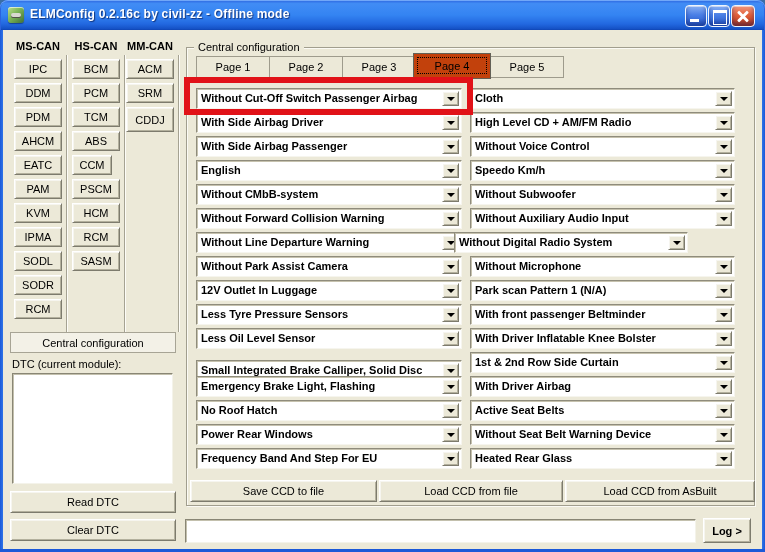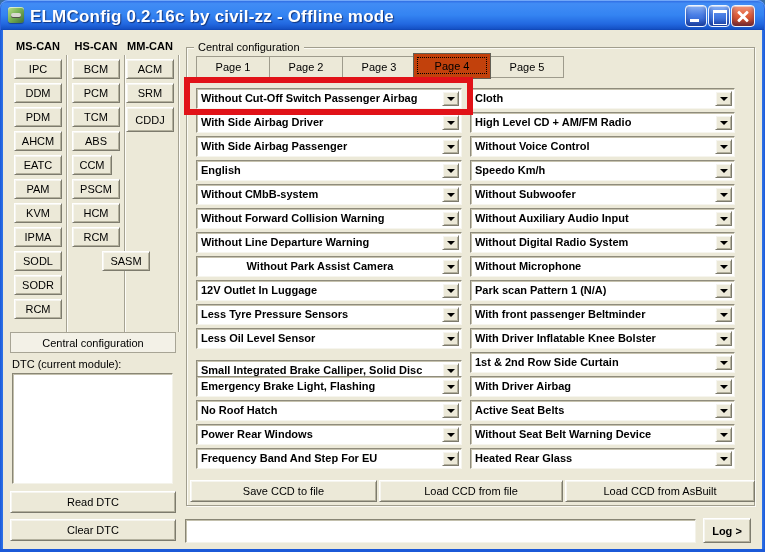--- a/index.html
+++ b/index.html
@@ -17,21 +17,21 @@
     background:linear-gradient(90deg,#1b59d8,#2f74e8); }
   .frame-l { left:0; } .frame-r { right:0; background:linear-gradient(90deg,#2f74e8,#1b59d8); }
   .frame-b { position:absolute; left:0; bottom:0; width:765px; height:3px; background:#1b59d8; }
   .client { position:absolute; left:3px; top:30px; width:759px; height:519px; background:#ece9d8; }
 
   .app-icon { position:absolute; left:8px; top:7px; width:16px; height:16px; border-radius:3px;
     background:linear-gradient(135deg,#bfe08e 0%,#7bb457 45%,#3f6f38 100%);
     box-shadow:inset 0 1px 0 rgba(255,255,255,.6), 0 1px 1px rgba(0,0,40,.4); }
   .app-icon::after { content:""; position:absolute; left:3px; top:6px; width:10px; height:4px;
     background:#d8d8d0; border-radius:2px; box-shadow:0 1px 0 #51514a; }
-  .title-text { position:absolute; left:30px; top:7px; color:#fff; font-weight:bold; font-size:17px;
+  .title-text { position:absolute; left:30px; top:7px; color:#fff; font-weight:bold; font-size:12px;
     text-shadow:1px 1px 1px #12357e; letter-spacing:.2px; white-space:nowrap; }
 
   .tb-btn { position:absolute; top:5px; width:22px; height:22px; border-radius:4px;
     border:1px solid #eef4fd; box-shadow:inset 0 -4px 5px rgba(5,20,90,.45), inset 0 1px 0 rgba(255,255,255,.55); }
   .tb-min, .tb-max { background:linear-gradient(180deg,#89b0f3 0%,#4a7fe6 45%,#2c60d2 100%); }
   .tb-min { left:685px; } .tb-max { left:708px; }
   .tb-close { left:731px; width:24px; background:linear-gradient(180deg,#f0977c 0%,#e2613c 45%,#c33a16 100%); }
   .tb-min::after { content:""; position:absolute; left:4px; bottom:4px; width:9px; height:3px; background:#fff; }
   .tb-max::after { content:""; position:absolute; left:4px; top:4px; width:12px; height:11px;
     border:1px solid #fff; border-top:3px solid #fff; }
@@ -123,21 +123,21 @@
   <div class="btn" style="left:14px;top:299px;width:48px;height:20px;">RCM</div>
 
   <div class="btn" style="left:72px;top:59px;width:48px;height:20px;">BCM</div>
   <div class="btn" style="left:72px;top:83px;width:48px;height:20px;">PCM</div>
   <div class="btn" style="left:72px;top:107px;width:48px;height:20px;">TCM</div>
   <div class="btn" style="left:72px;top:131px;width:48px;height:20px;">ABS</div>
   <div class="btn" style="left:72px;top:155px;width:40px;height:20px;">CCM</div>
   <div class="btn" style="left:72px;top:179px;width:48px;height:20px;">PSCM</div>
   <div class="btn" style="left:72px;top:203px;width:48px;height:20px;">HCM</div>
   <div class="btn" style="left:72px;top:227px;width:48px;height:20px;">RCM</div>
-  <div class="btn" style="left:72px;top:251px;width:48px;height:20px;margin-left:30px;">SASM</div>
+  <div class="btn" style="left:72px;top:251px;width:48px;height:20px;">SASM</div>
 
   <div class="btn" style="left:126px;top:59px;width:48px;height:20px;">ACM</div>
   <div class="btn" style="left:126px;top:83px;width:48px;height:20px;">SRM</div>
   <div class="btn" style="left:126px;top:107px;width:48px;height:25px;">CDDJ</div>
 
   <div class="flatbtn" style="left:10px;top:332px;width:166px;height:21px;">Central configuration</div>
   <div class="lbl" style="left:12px;top:358px;">DTC (current module):</div>
   <div class="sunken" style="left:12px;top:373px;width:161px;height:111px;"></div>
   <div class="btn" style="left:10px;top:491px;width:166px;height:22px;">Read DTC</div>
   <div class="btn" style="left:10px;top:519px;width:166px;height:22px;">Clear DTC</div>
@@ -188,21 +188,21 @@
       <span class="arrow">
         <i></i>
       </span>
     </div>
   <div class="combo" style="left:196px;top:232px;">
       <span class="txt">Without Line Departure Warning</span>
       <span class="arrow">
         <i></i>
       </span>
     </div>
-  <div class="combo" style="left:196px;top:256px;text-align:center;">
+  <div class="combo" style="left:196px;top:256px;">
       <span class="txt">Without Park Assist Camera</span>
       <span class="arrow">
         <i></i>
       </span>
     </div>
   <div class="combo" style="left:196px;top:280px;">
       <span class="txt">12V Outlet In Luggage</span>
       <span class="arrow">
         <i></i>
       </span>
@@ -279,21 +279,21 @@
       <span class="arrow">
         <i></i>
       </span>
     </div>
   <div class="combo" style="left:470px;top:184px;width:265px;">
       <span class="txt">Without Subwoofer</span>
       <span class="arrow">
         <i></i>
       </span>
     </div>
-  <div class="combo" style="left:470px;top:232px;width:265px;">
+  <div class="combo" style="left:454px;top:232px;width:234px;">
       <span class="txt">Without Digital Radio System</span>
       <span class="arrow">
         <i></i>
       </span>
     </div>
   <div class="combo" style="left:470px;top:256px;width:265px;">
       <span class="txt">Without Microphone</span>
       <span class="arrow">
         <i></i>
       </span>

